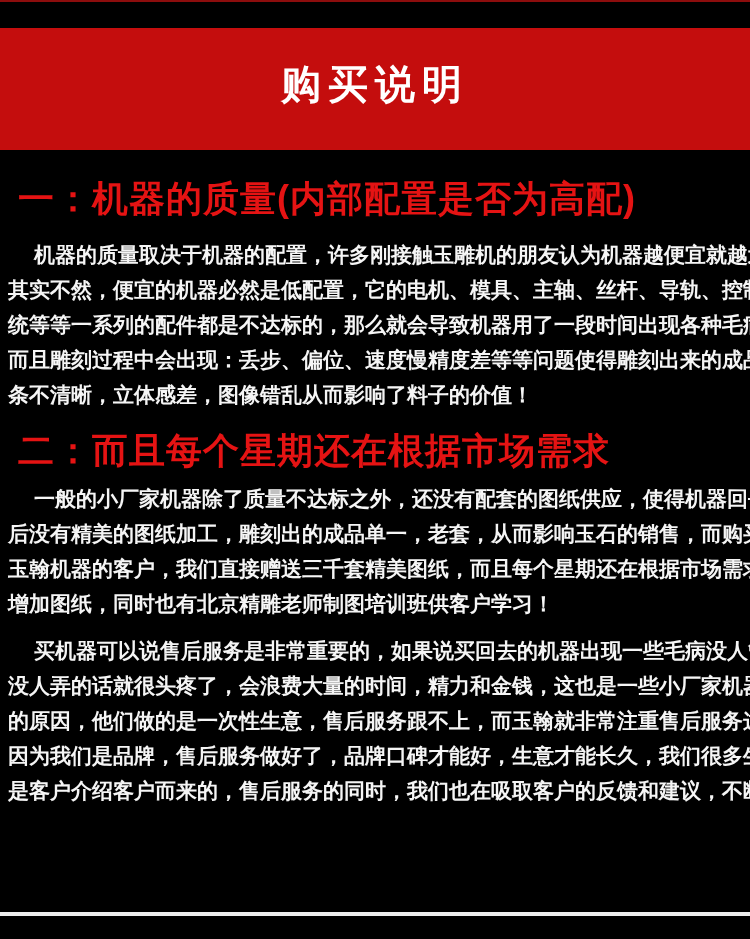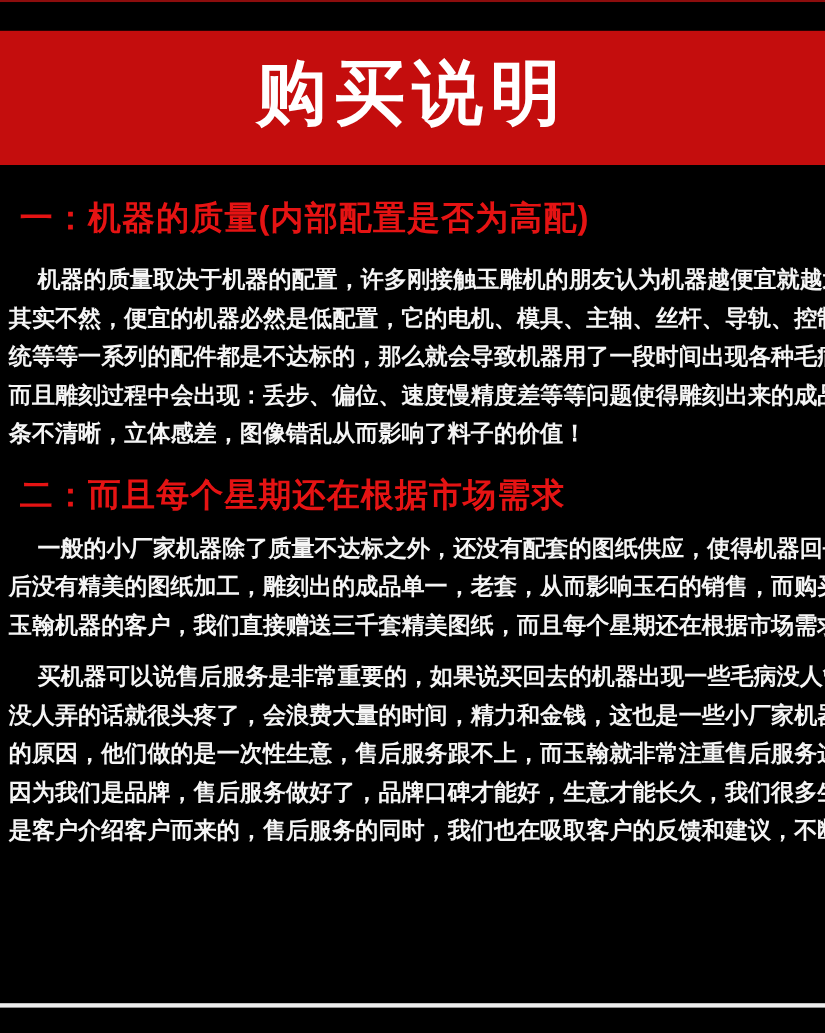--- a/index.html
+++ b/index.html
@@ -17,29 +17,29 @@
     height: 122px;
     background: #c40d0d;
     display: flex;
     align-items: center;
     justify-content: center;
   }
   .banner h1 {
     margin: 0;
     padding-bottom: 10px;
     color: #ffffff;
-    font-size: 64px;
+    font-size: 40px;
     font-weight: 800;
     letter-spacing: 7px;
   }
   .content { padding: 0 8px; }
   .section-heading {
     margin: 0 0 0 10px;
     color: #e51313;
-    font-size: 30px;
+    font-size: 36px;
     line-height: 36px;
     font-weight: bold;
     letter-spacing: 1px;
     white-space: nowrap;
   }
   .s1 .section-heading { margin-top: 31px; }
   .s2 .section-heading { margin-top: 21px; }
   .s3 .section-heading { margin-top: 16px; }
   .para { margin: 0; }
   .s1 .para { margin-top: 20px; }
@@ -87,20 +87,21 @@
         <p class="line">条不清晰，立体感差，图像错乱从而影响了料子的价值！</p>
       </div>
     </section>
 
     <section class="s2">
       <h2 class="section-heading">二：而且每个星期还在根据市场需求</h2>
       <div class="para">
         <p class="line indent">一般的小厂家机器除了质量不达标之外，还没有配套的图纸供应，使得机器回去</p>
         <p class="line">后没有精美的图纸加工，雕刻出的成品单一，老套，从而影响玉石的销售，而购买</p>
         <p class="line">玉翰机器的客户，我们直接赠送三千套精美图纸，而且每个星期还在根据市场需求</p>
+        <p class="line">增加图纸，同时也有北京精雕老师制图培训班供客户学习！</p>
       </div>
     </section>
 
     <section class="s3">
       <div class="para">
         <p class="line indent">买机器可以说售后服务是非常重要的，如果说买回去的机器出现一些毛病没人管</p>
         <p class="line">没人弄的话就很头疼了，会浪费大量的时间，精力和金钱，这也是一些小厂家机器便宜</p>
         <p class="line">的原因，他们做的是一次性生意，售后服务跟不上，而玉翰就非常注重售后服务这一块，</p>
         <p class="line">因为我们是品牌，售后服务做好了，品牌口碑才能好，生意才能长久，我们很多生意也</p>
         <p class="line">是客户介绍客户而来的，售后服务的同时，我们也在吸取客户的反馈和建议，不断完善</p>

